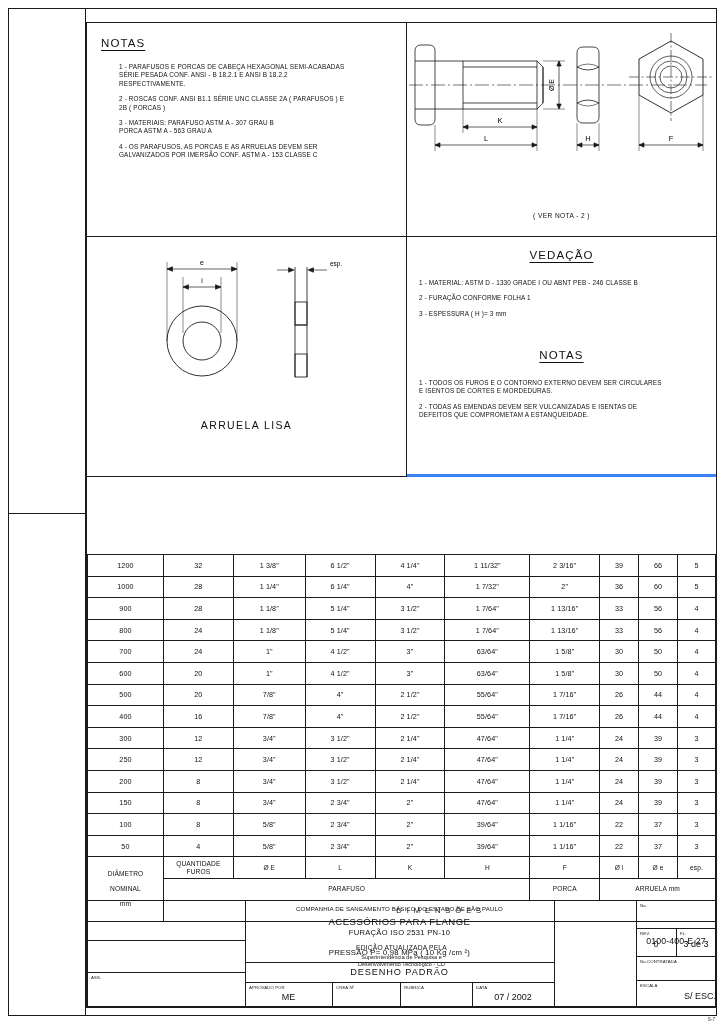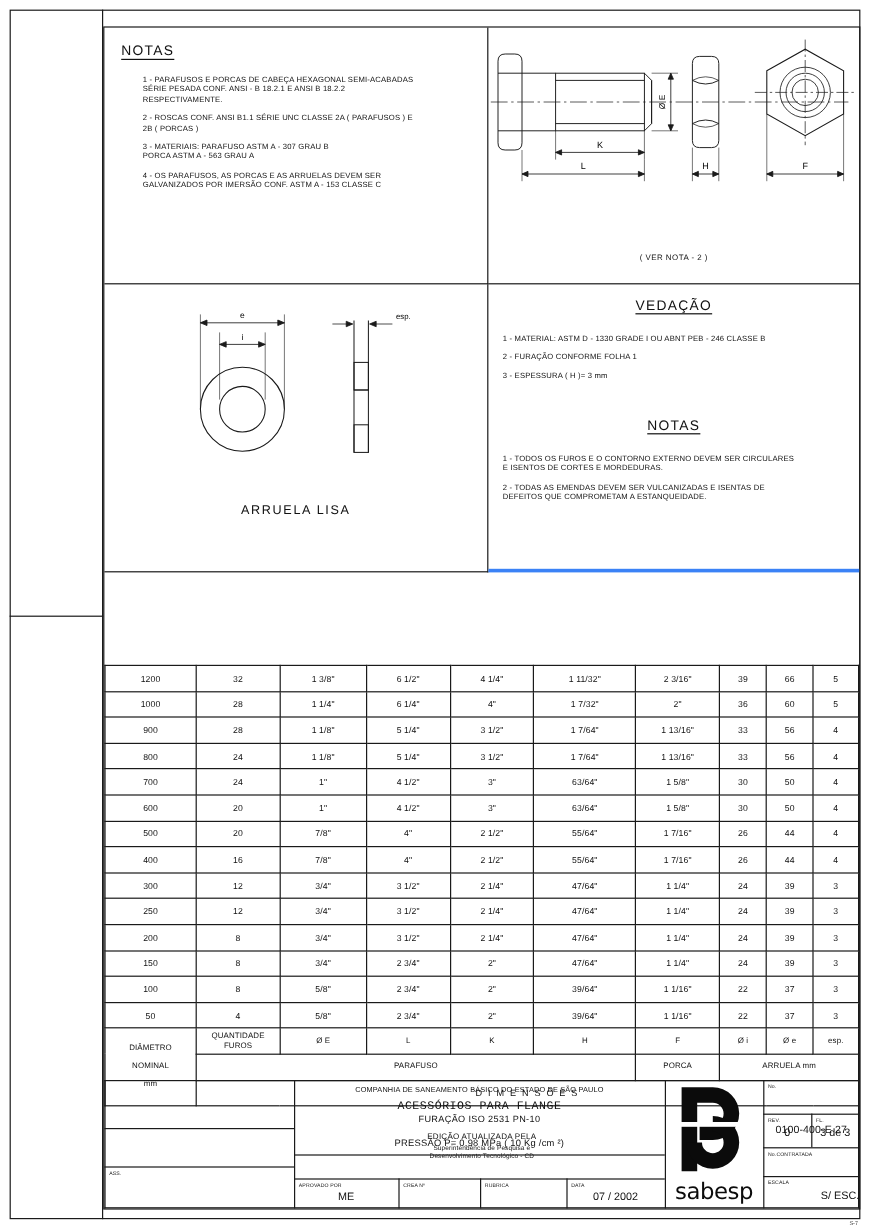--- a/index.html
+++ b/index.html
@@ -548,53 +548,44 @@
 
     <div class="tb-line tb-h" style="left:0;top:40px;width:158px;"></div>
     <div class="tb-line tb-h" style="left:0;top:72px;width:158px;"></div>
 
     <div class="edicao-1" style="position:absolute;left:0;top:44px;">EDIÇÃO ATUALIZADA PELA</div>
     <div class="edicao-2" style="position:absolute;left:0;top:54px;white-space:pre-line;">Superintendência de Pesquisa e
 Desenvolvimento Tecnológico - CD</div>
     <div class="tb-lab" style="left:4px;top:75px;">ASS.</div>
 
     <div class="company" style="position:absolute;left:158px;top:5px;width:309px;">COMPANHIA DE SANEAMENTO BÁSICO DO ESTADO DE SÃO PAULO</div>
-    <div class="docname" style="position:absolute;left:158px;top:16px;width:309px;font-family:Liberation Mono, monospace;">ACESSÓRIOS PARA FLANGE</div>
+    <div class="docname" style="position:absolute;left:158px;top:16px;width:309px;">ACESSÓRIOS PARA FLANGE</div>
     <div class="docsub" style="position:absolute;left:158px;top:28px;width:309px;">FURAÇÃO  ISO 2531 PN-10</div>
     <div class="press" style="position:absolute;left:158px;top:48px;width:309px;">PRESSÃO P= 0,98 MPa ( 10 Kg /cm ²)</div>
 
     <div class="tb-line tb-h" style="left:158px;top:62px;width:309px;"></div>
+    <div class="padrao" style="position:absolute;left:158px;top:67px;width:309px;">DESENHO  PADRÃO</div>
     <div class="tb-line tb-h" style="left:158px;top:82px;width:309px;"></div>
 
     <div class="tb-line tb-v" style="left:245px;top:82px;height:25px;"></div>
     <div class="tb-line tb-v" style="left:313px;top:82px;height:25px;"></div>
     <div class="tb-line tb-v" style="left:385px;top:82px;height:25px;"></div>
 
     <div class="tb-lab" style="left:162px;top:85px;">APROVADO POR</div>
     <div class="tb-val" style="left:158px;top:92px;width:87px;">ME</div>
 
     <div class="tb-lab" style="left:249px;top:85px;">CREA Nº</div>
     <div class="tb-val" style="left:245px;top:92px;width:68px;"></div>
 
     <div class="tb-lab" style="left:317px;top:85px;">RUBRICA</div>
     <div class="tb-val" style="left:313px;top:92px;width:72px;"></div>
 
     <div class="tb-lab" style="left:389px;top:85px;">DATA</div>
     <div class="tb-val" style="left:385px;top:92px;width:82px;">07 / 2002</div>
 
-    <div class="logo-box">
-      <svg width="82" height="82" viewBox="0 0 82 82">
-        <g fill="#0b0b0b">
-          <path d="M14 6 h26 a22 22 0 0 1 0 44 h-11 v-13 h11 a9 9 0 0 0 0 -18 h-13 v57 h-13 Z"></path>
-          <path d="M40 30 a22 22 0 0 1 22 22 a22 22 0 0 1 -22 22 a22 22 0 0 1 -22 -22 h13 a9 9 0 0 0 9 9 a9 9 0 0 0 9 -9 a9 9 0 0 0 -9 -9 Z"></path>
-        </g>
-        <rect x="12" y="35" width="58" height="4" fill="#ffffff"></rect>
-      </svg>
-      <div class="logo-word">sabesp</div>
-    </div>
 
     <div class="tb-line tb-h" style="left:549px;top:28px;width:80px;"></div>
     <div class="tb-line tb-h" style="left:549px;top:56px;width:80px;"></div>
     <div class="tb-line tb-h" style="left:549px;top:80px;width:80px;"></div>
     <div class="tb-line tb-v" style="left:589px;top:28px;height:28px;"></div>
 
     <div class="tb-lab" style="left:553px;top:3px;">No.</div>
     <div class="tb-txt" style="left:549px;top:12px;width:80px;text-align:center;font-size:8.8px;margin-top:24px;">0100-400-E 27</div>
 
     <div class="tb-lab" style="left:553px;top:31px;">REV.</div>

